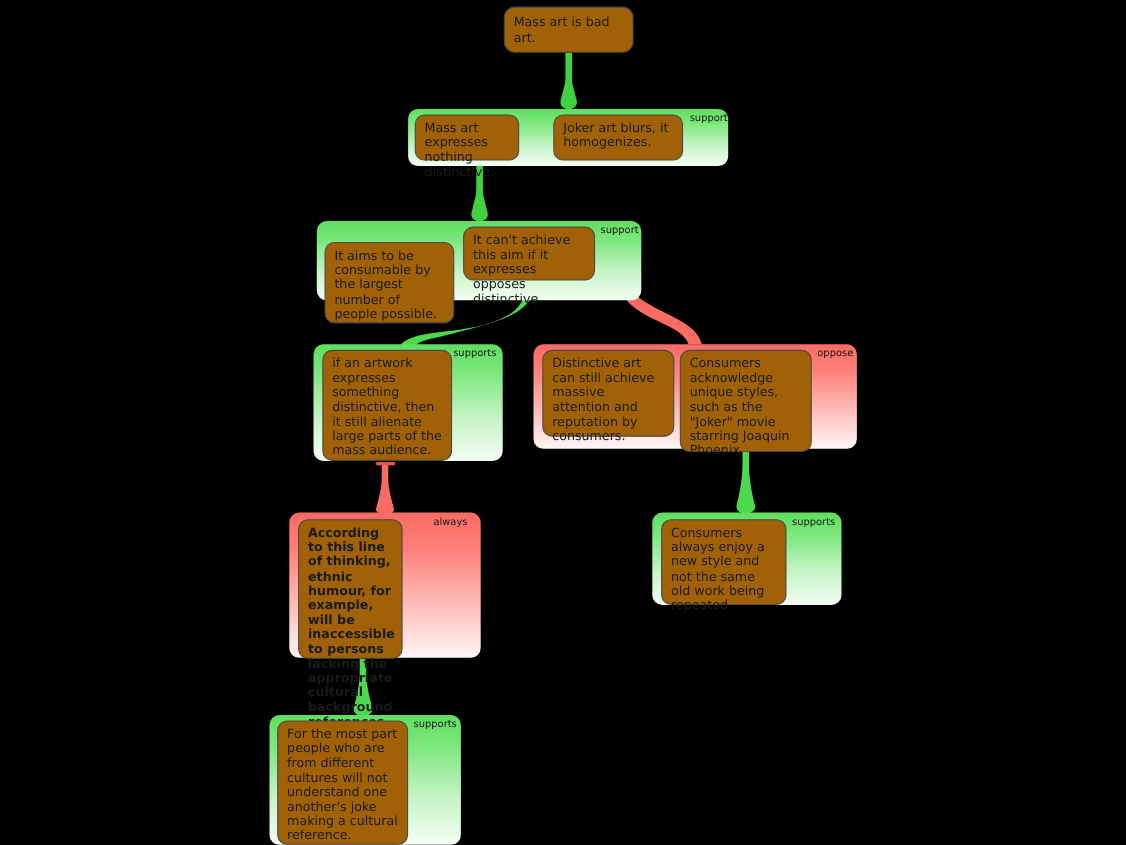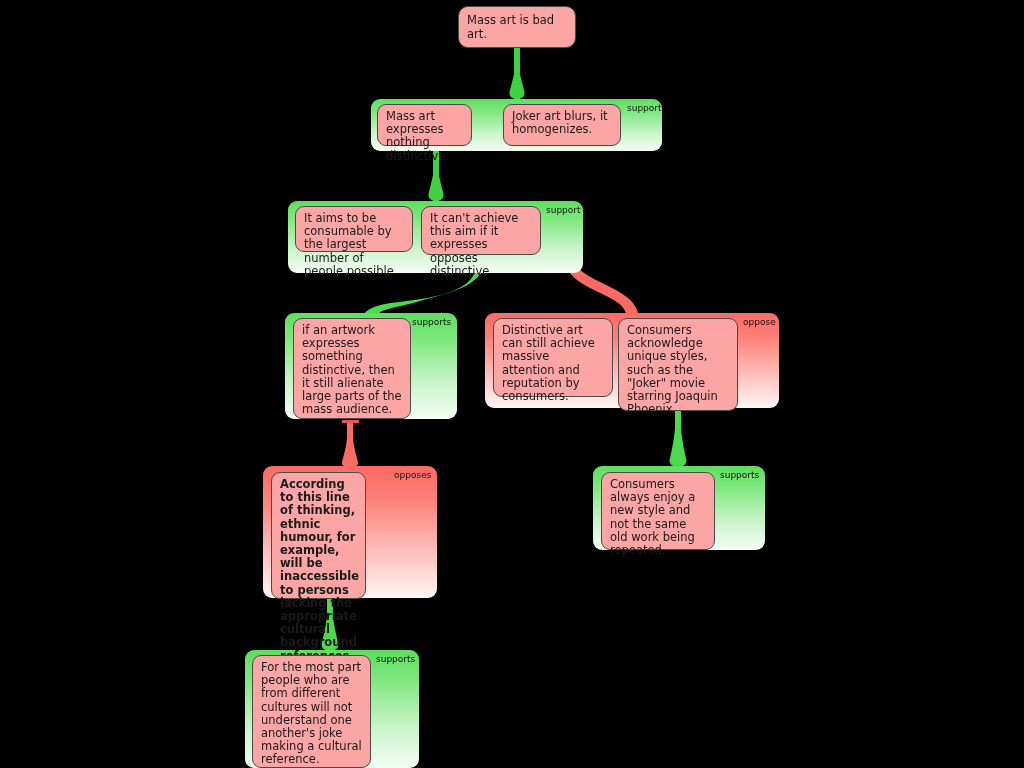--- a/index.html
+++ b/index.html
@@ -44,21 +44,21 @@
     top: 4px;
     font-size: 9px;
     color: #141414;
     font-family: "DejaVu Sans", sans-serif;
     white-space: nowrap;
     letter-spacing: 0px;
   }
   
   .claim {
     position: absolute;
-    background: #fca5a5;
+    background: #a16207;
     border: 1.2px solid #4a4a4a;
     border-radius: 9px;
     box-sizing: border-box;
     padding: 5px 7px 4px 8px;
     font-size: 11.5px;
     line-height: 13.2px;
     color: #1a1a1a;
     font-family: "DejaVu Sans", sans-serif;
     overflow: visible;
   }
@@ -116,38 +116,38 @@
 
   <div class="group support" style="left:285px; top:313px; width:172px; height:106px;">
     <span class="group-label" style="left:127px;">supports</span>
   </div>
 
   <div class="group oppose" style="left:485px; top:313px; width:294px; height:95px;">
     <span class="group-label" style="left:258px;">oppose</span>
   </div>
 
   <div class="group oppose" style="left:263px; top:466px; width:174px; height:132px;">
-    <span class="group-label" style="left:131px;">opposes</span>
+    <span class="group-label" style="left:131px;">always</span>
   </div>
 
   <div class="group support" style="left:593px; top:466px; width:172px; height:84px;">
     <span class="group-label" style="left:127px;">supports</span>
   </div>
 
   <div class="group support" style="left:245px; top:650px; width:174px; height:118px;">
     <span class="group-label" style="left:131px;">supports</span>
   </div>
 
   <div class="claim root" style="left:458px; top:6px; width:118px; height:42px; display:flex; align-items:center;">Mass art is bad art.</div>
 
   <div class="claim" style="left:377px; top:104px; width:95px; height:42px;">Mass art expresses nothing distinctive.</div>
 
   <div class="claim" style="left:503px; top:104px; width:118px; height:42px;">Joker art blurs, it homogenizes.</div>
 
-  <div class="claim" style="left:295px; top:206px; width:118px; height:46px;">It aims to be consumable by the largest number of people possible.</div>
+  <div class="claim" style="left:295px; top:220px; width:118px; height:74px;">It aims to be consumable by the largest number of people possible.</div>
 
   <div class="claim" style="left:421px; top:206px; width:120px; height:49px;">It can't achieve this aim if it expresses opposes distinctive.</div>
 
   <div class="claim" style="left:293px; top:318px; width:118px; height:101px;">if an artwork expresses something distinctive, then it still alienate large parts of the mass audience.</div>
 
   <div class="claim" style="left:493px; top:318px; width:120px; height:79px;">Distinctive art can still achieve massive attention and reputation by consumers.</div>
 
   <div class="claim" style="left:618px; top:318px; width:120px; height:93px;">Consumers acknowledge unique styles, such as the "Joker" movie starring Joaquin Phoenix</div>
 
   <div class="claim" style="left:271px; top:472px; width:95px; height:127px;font-weight:bold;">According to this line of thinking, ethnic humour, for example, will be inaccessible to persons lacking the appropriate cultural background references.</div>

